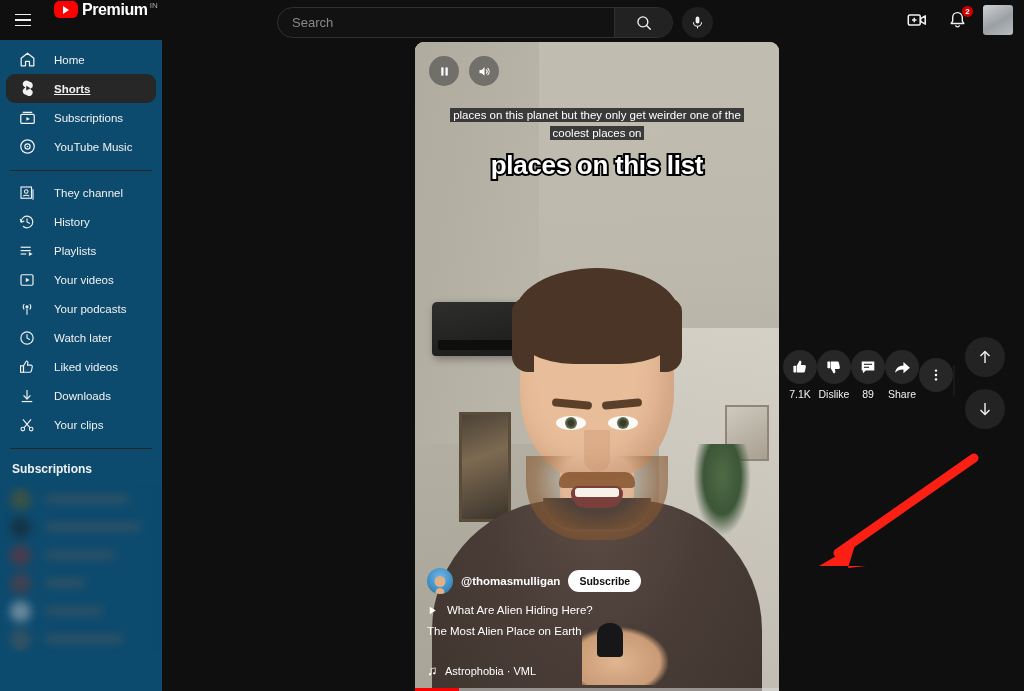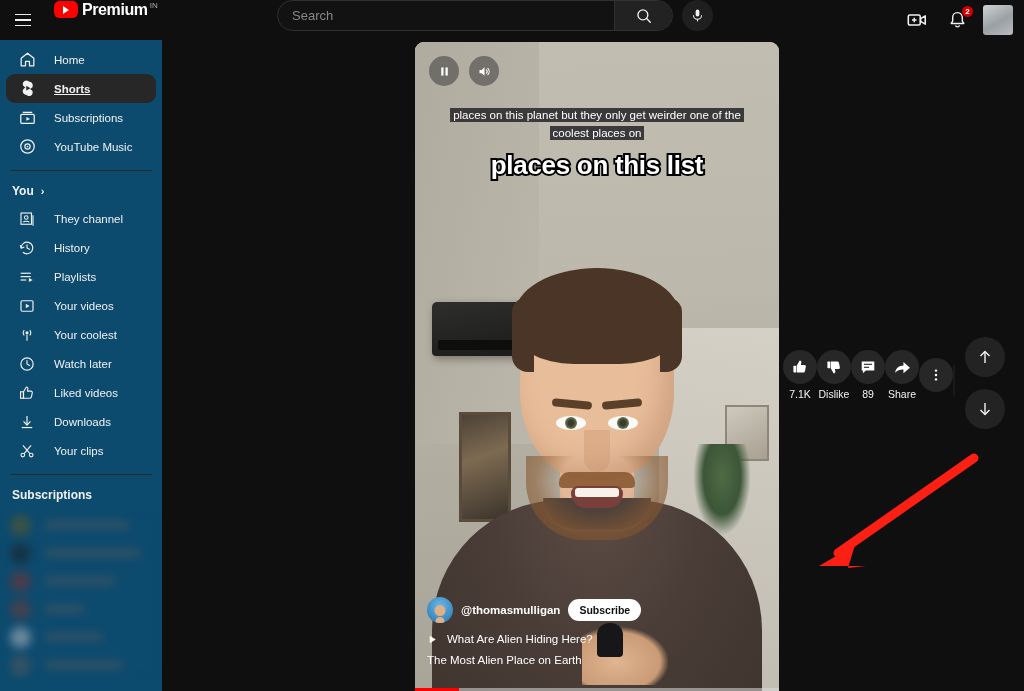--- a/index.html
+++ b/index.html
@@ -34,21 +34,21 @@
   .yt-logo::after {
     content: ""; position: absolute; top: 50%; left: 50%;
     transform: translate(-50%,-50%);
     border-left: 6px solid #fff; border-top: 4px solid transparent;
     border-bottom: 4px solid transparent;
   }
   .brand-text { font-size: 16px; font-weight: bold; letter-spacing: -0.4px; line-height: 17px; color:#fff;}
   .brand-sup { font-size: 8px; color: #aaa; margin-left: 2px; line-height: 9px; }
 
   .search-wrap {
-    position: absolute; left: 277px; top: 0;
+    position: absolute; left: 277px; top: 7px;
     display: flex; align-items: center; gap: 9px;
   }
   .search-box {
     display: flex; align-items: center; width: 396px; height: 31px;
     border: 1px solid #303030; border-radius: 18px; background: #121212;
     overflow: hidden;
   }
   .search-input-area {
     flex: 1; padding-left: 14px; font-size: 13px; color: #888;
     white-space: nowrap; overflow: hidden;
@@ -245,21 +245,21 @@
     width: 11px; height: 11px; border-radius: 50%; background: #e0b089;
     box-shadow: 0 11px 0 -1px #e0b089;
   }
   .ch-name { font-size: 11.5px; font-weight: bold; color: #fff; }
   .sub-btn {
     background: #fff; color: #0f0f0f; font-size: 10.5px; font-weight: bold;
     border-radius: 14px; padding: 5px 11px; cursor: pointer; white-space: nowrap; text-align: center;
   }
   .meta-series { display: flex; align-items: center; gap: 9px; margin-bottom: 9px; }
   .meta-series-txt { font-size: 11.5px; color: #fff; }
-  .meta-title { font-size: 11.5px; color: #fff; margin-bottom: 11px; }
+  .meta-title { font-size: 11.5px; color: #fff; margin-bottom: 28px; }
   .meta-music { display: flex; align-items: center; gap: 7px; font-size: 11px; color: #fff; }
   .progress {
     position: absolute; left: 0; bottom: 0; width: 100%; height: 3px;
     background: rgba(220,220,220,.55); z-index: 7;
   }
   .progress-fill { height: 100%; background: #ff0000; }
 
   
   .rail {
     position: absolute; left: 783px; top: 350px; width: 42px;
@@ -387,24 +387,20 @@
           <circle cx="12" cy="12" r="8.5" fill="none" stroke="#f1f1f1" stroke-width="1.6"></circle>
           <circle cx="12" cy="12" r="3.3" fill="none" stroke="#f1f1f1" stroke-width="1.5"></circle>
           <circle cx="12" cy="12" r="1.1" fill="#f1f1f1"></circle>
         </svg>
       </div>
       <div class="snav-label">YouTube Music</div>
     </div>
 
     <div class="sdivider"></div>
 
-    <div class="ssection-head">
-      <span>You</span>
-      <span class="chev">›</span>
-    </div>
 
     <div class="snav-item">
       <div class="snav-icon">
         <svg width="18" height="18" viewBox="0 0 24 24">
           <rect x="4" y="4" width="14" height="15" fill="none" stroke="#f1f1f1" stroke-width="1.5"></rect>
           <circle cx="11" cy="10" r="2.4" fill="none" stroke="#f1f1f1" stroke-width="1.4"></circle>
           <path d="M7 16.4c1-2 7-2 8 0" fill="none" stroke="#f1f1f1" stroke-width="1.4"></path>
           <line x1="20" y1="7" x2="20" y2="21" stroke="#f1f1f1" stroke-width="1.5"></line>
         </svg>
       </div>
@@ -445,21 +441,21 @@
     </div>
 
     <div class="snav-item">
       <div class="snav-icon">
         <svg width="18" height="18" viewBox="0 0 24 24">
           <circle cx="12" cy="9" r="2.1" fill="#f1f1f1"></circle>
           <path d="M8.4 12.6a5 5 0 0 1 0-7.1M15.6 5.5a5 5 0 0 1 0 7.1" fill="none" stroke="#f1f1f1" stroke-width="1.5"></path>
           <path d="M12 11.2v8.4" stroke="#f1f1f1" stroke-width="1.5"></path>
         </svg>
       </div>
-      <div class="snav-label">Your coolest</div>
+      <div class="snav-label">Your podcasts</div>
     </div>
 
     <div class="snav-item">
       <div class="snav-icon">
         <svg width="18" height="18" viewBox="0 0 24 24">
           <circle cx="12" cy="12" r="8.2" fill="none" stroke="#f1f1f1" stroke-width="1.6"></circle>
           <polyline points="12,7.4 12,12 15.4,13.9" fill="none" stroke="#f1f1f1" stroke-width="1.5" stroke-linecap="round"></polyline>
         </svg>
       </div>
       <div class="snav-label">Watch later</div>
@@ -591,20 +587,28 @@
         <div class="ch-name">@thomasmulligan</div>
         <div class="sub-btn">Subscribe</div>
       </div>
       <div class="meta-series">
         <svg width="11" height="11" viewBox="0 0 24 24">
           <path d="M6 4l13 8-13 8z" fill="#fff"></path>
         </svg>
         <div class="meta-series-txt">What Are Alien Hiding Here?</div>
       </div>
       <div class="meta-title">The Most Alien Place on Earth</div>
+      <div class="meta-music">
+        <svg width="11" height="11" viewBox="0 0 24 24">
+          <path d="M9 18V6l9-2v12" fill="none" stroke="#fff" stroke-width="1.6"></path>
+          <circle cx="6.6" cy="18" r="2.5" fill="#fff"></circle>
+          <circle cx="15.6" cy="16" r="2.5" fill="#fff"></circle>
+        </svg>
+        <span>Astrophobia · VML</span>
+      </div>
     </div>
 
     <div class="progress">
       <div class="progress-fill" id="progress-fill" style="width: 12%;"></div>
     </div>
   </div>
 
   <div class="rail">
 
     <div class="rail-item">

